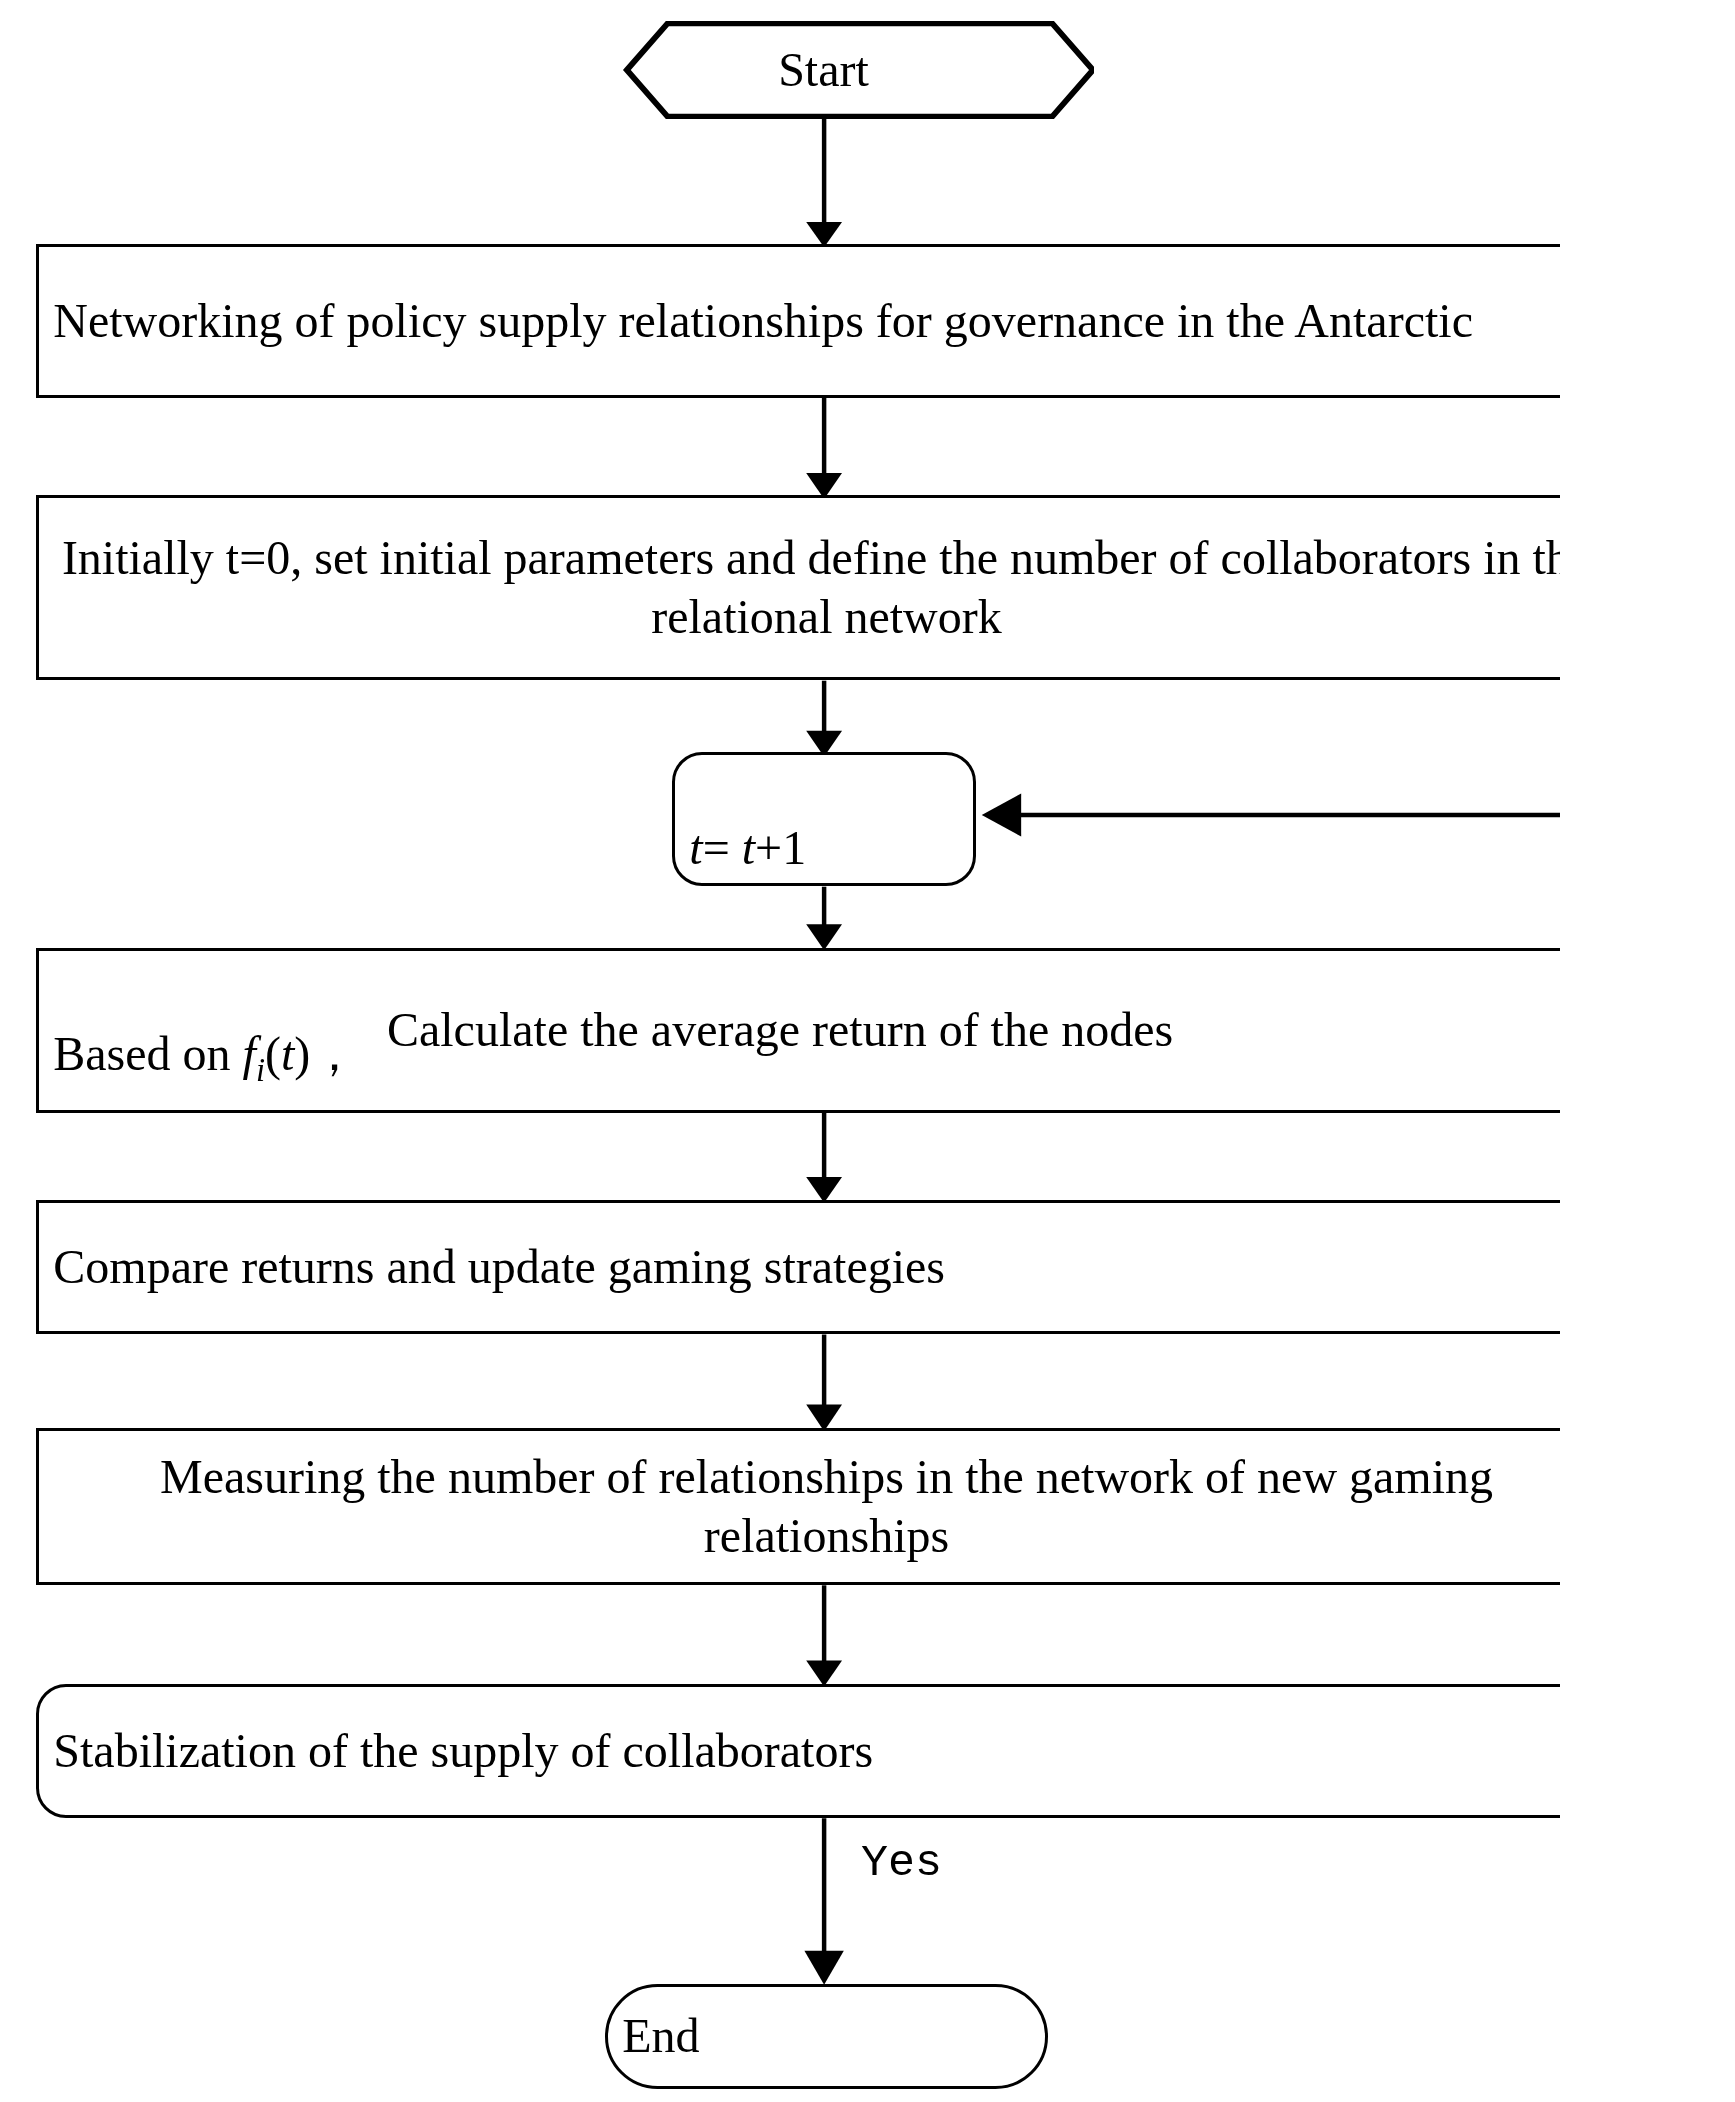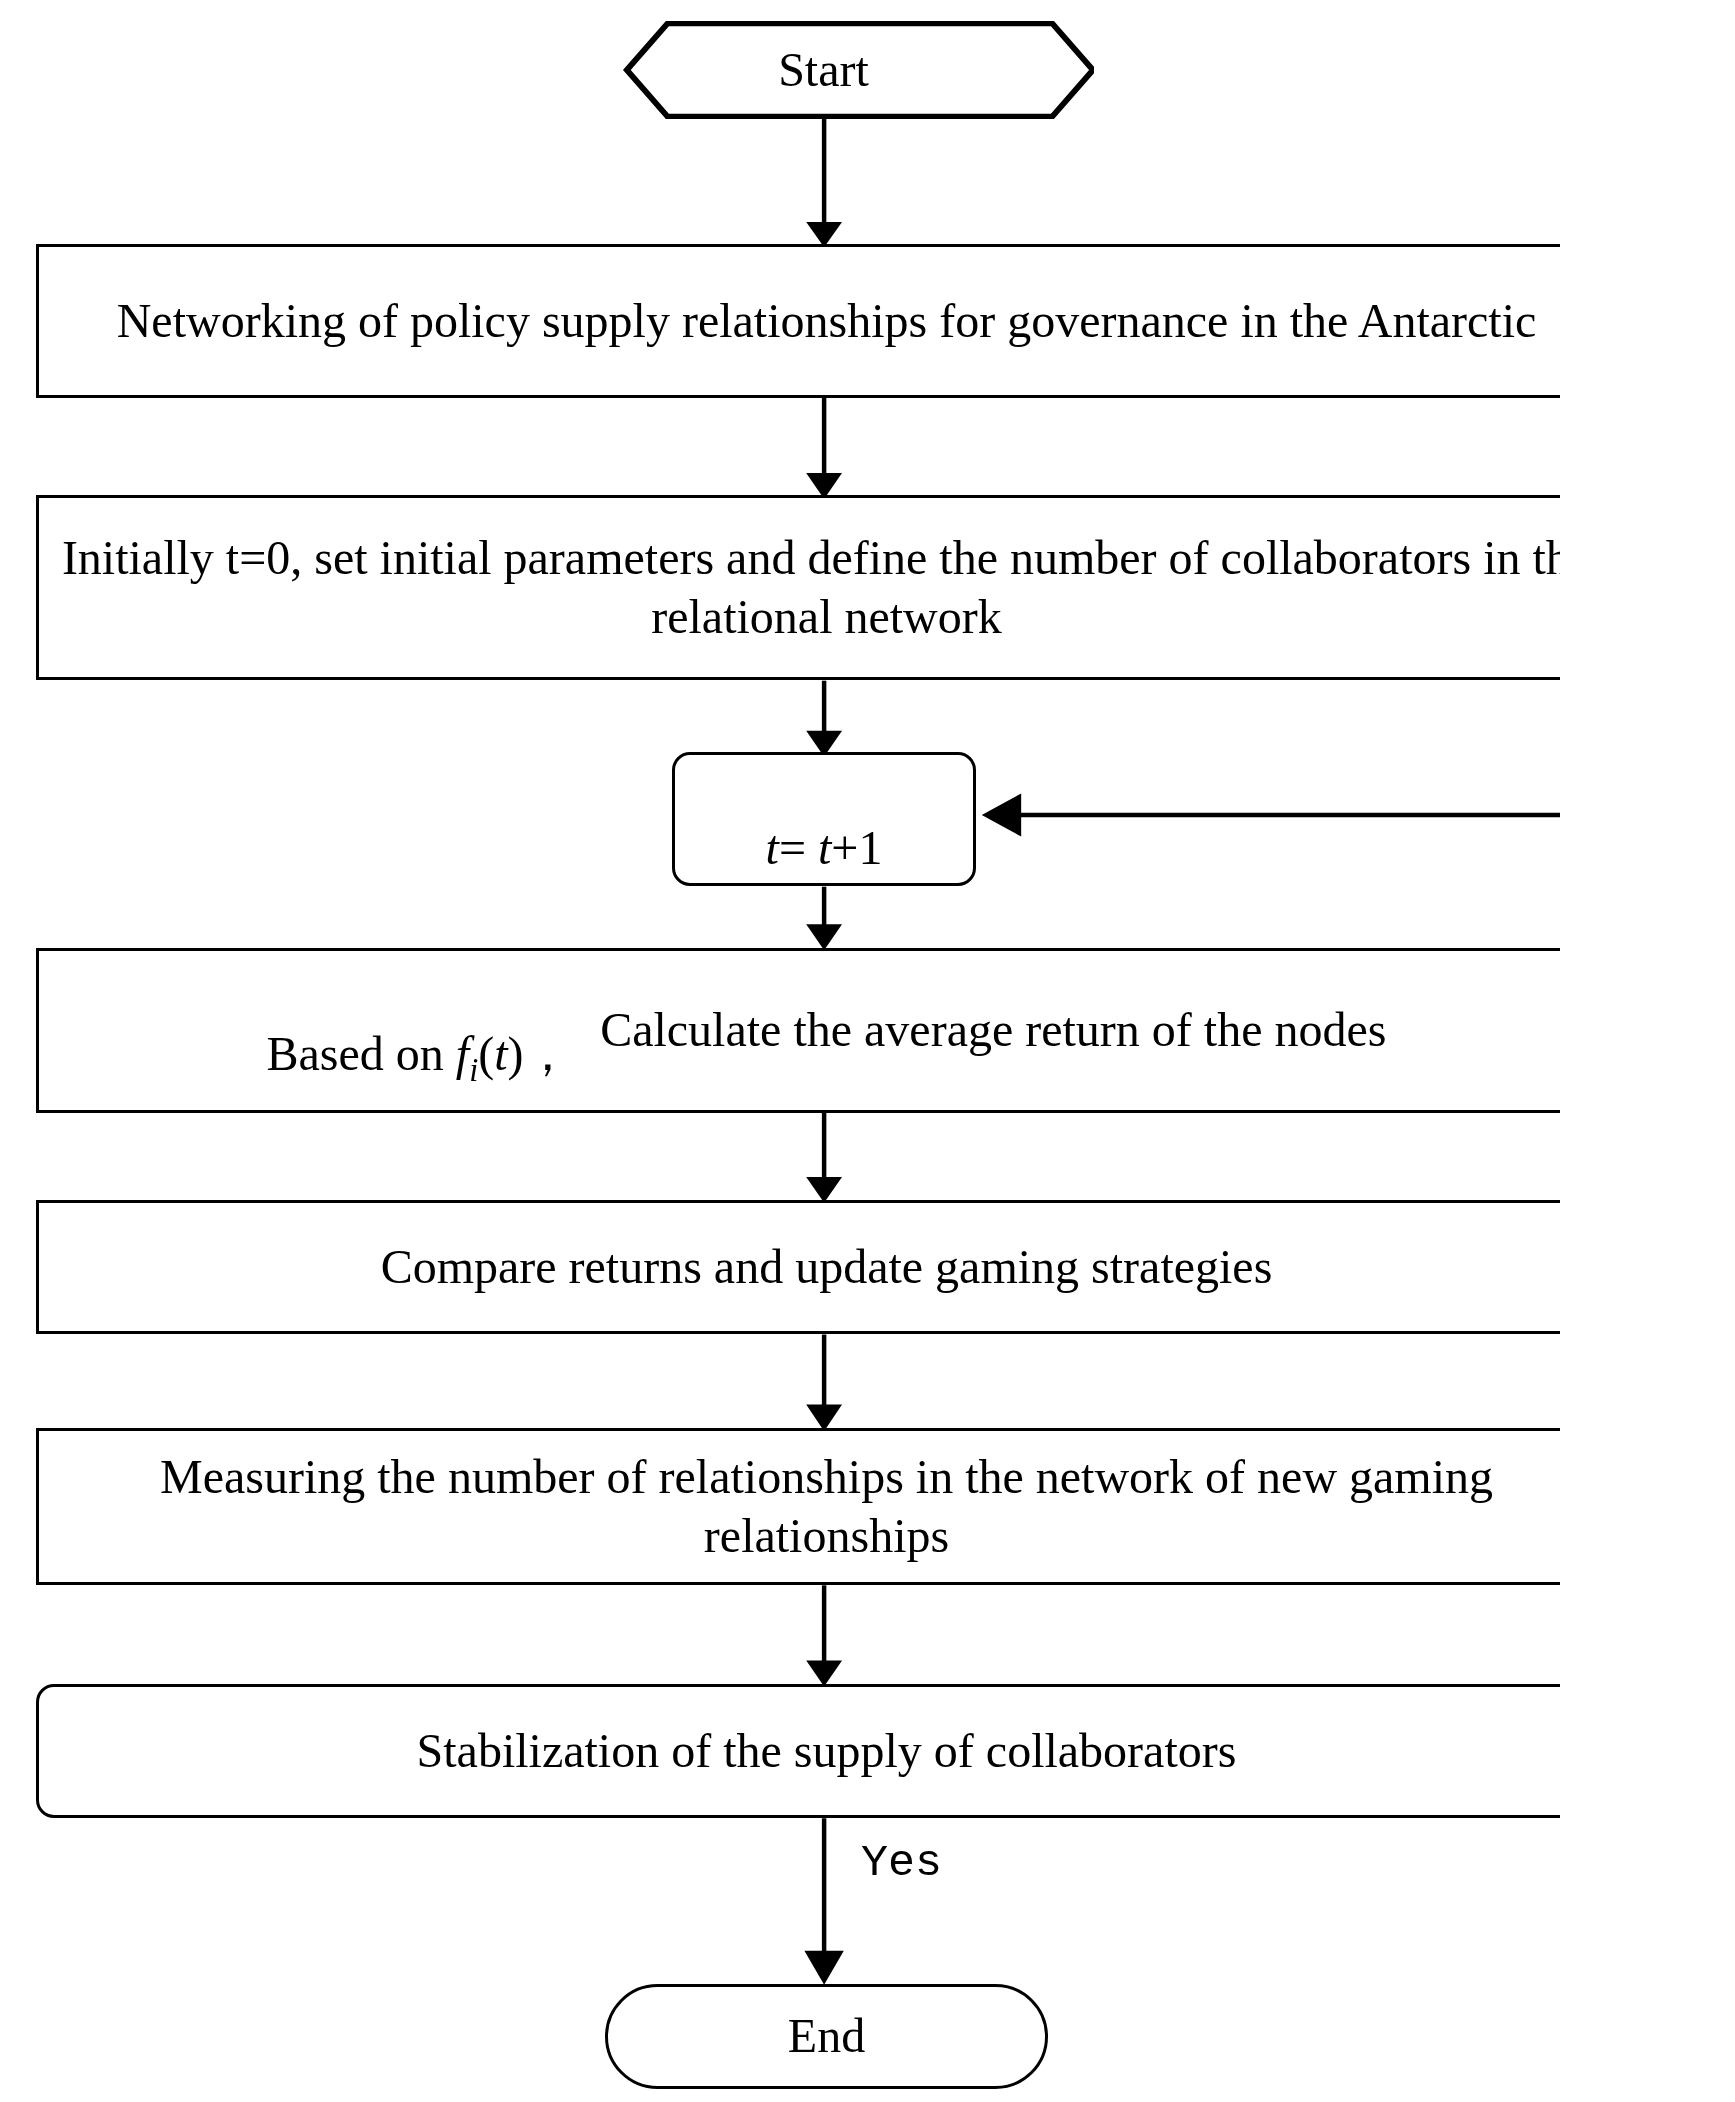--- a/index.html
+++ b/index.html
@@ -17,33 +17,32 @@
     width: 1560px;
     height: 2103px;
     background: #ffffff;
     overflow: hidden;
   }
   .node {
     position: absolute;
     box-sizing: border-box;
     display: flex;
     align-items: center;
-    justify-content: center;
     text-align: center;
     background: #ffffff;
     color: #000000;
     line-height: 1.22;
   }
   .rect {
     border: 3.6px solid #000000;
     border-radius: 0;
   }
   .rounded {
     border: 3.6px solid #000000;
-    border-radius: 18px;
+    border-radius: 30px;
   }
   .stadium {
     border: 3.6px solid #000000;
     border-radius: 895px;
   }
   .hexwrap {
     position: absolute;
     display: flex;
     align-items: center;
     justify-content: center;

